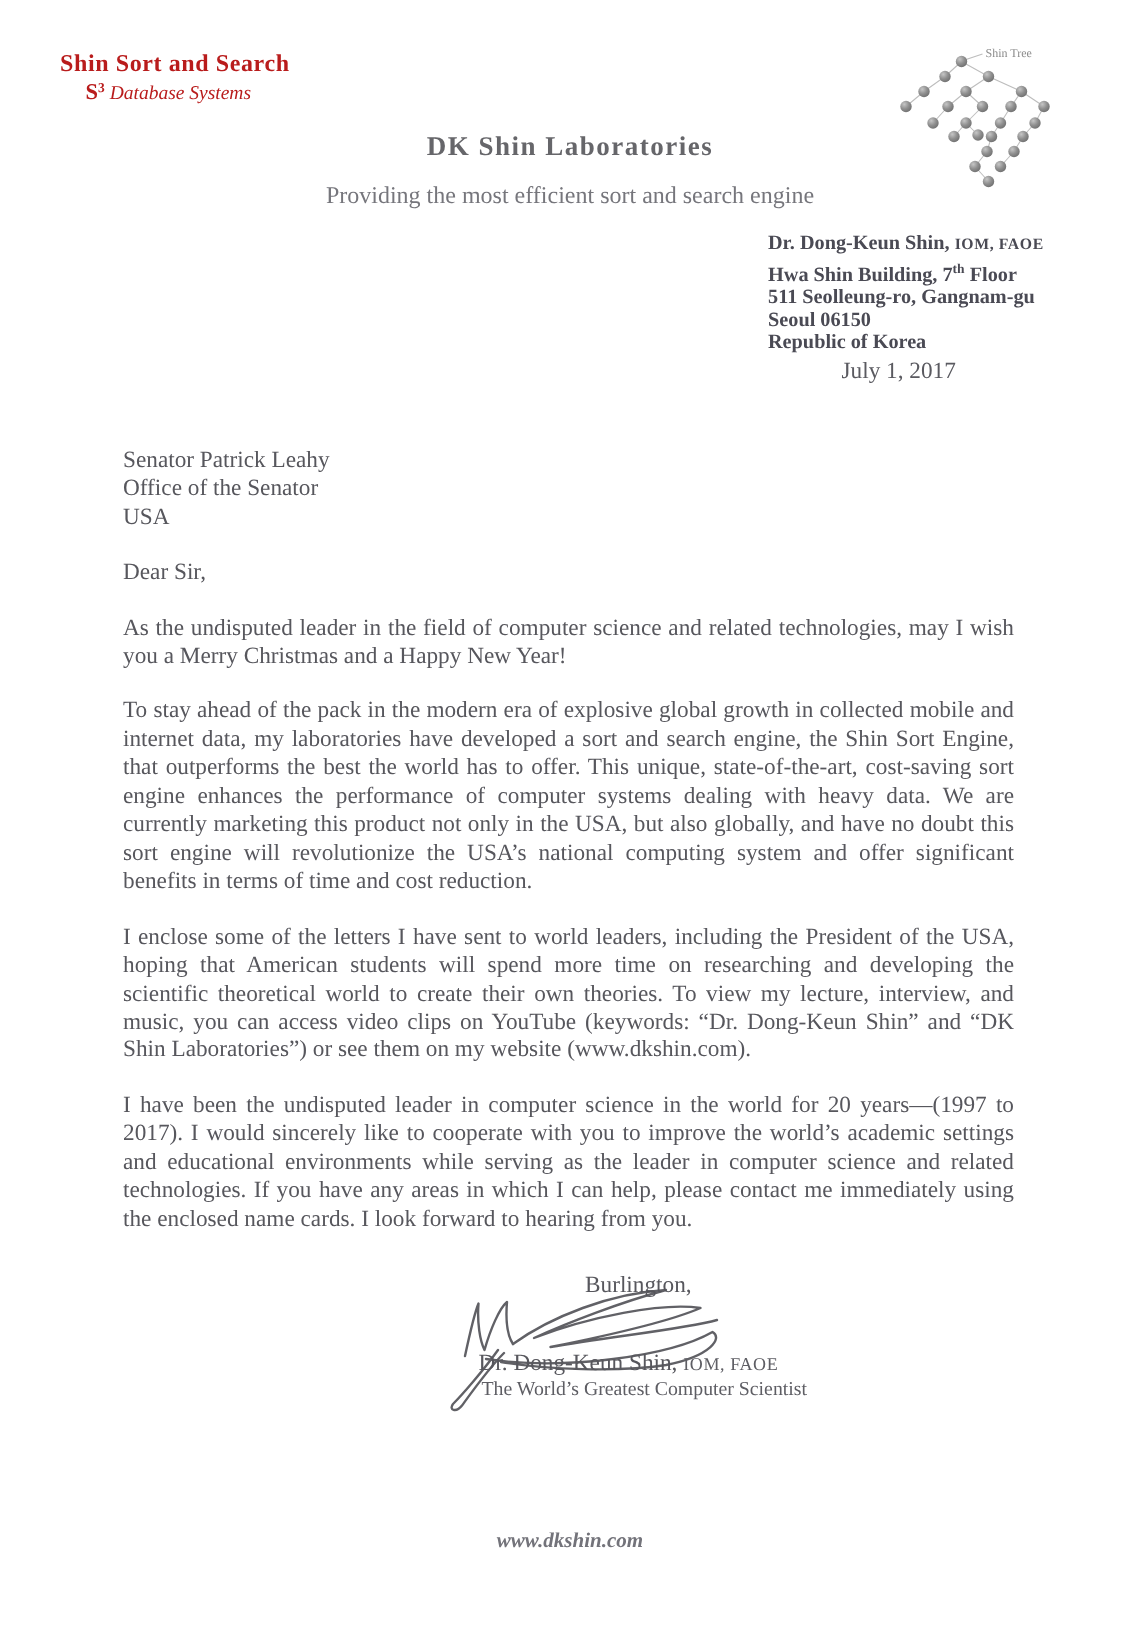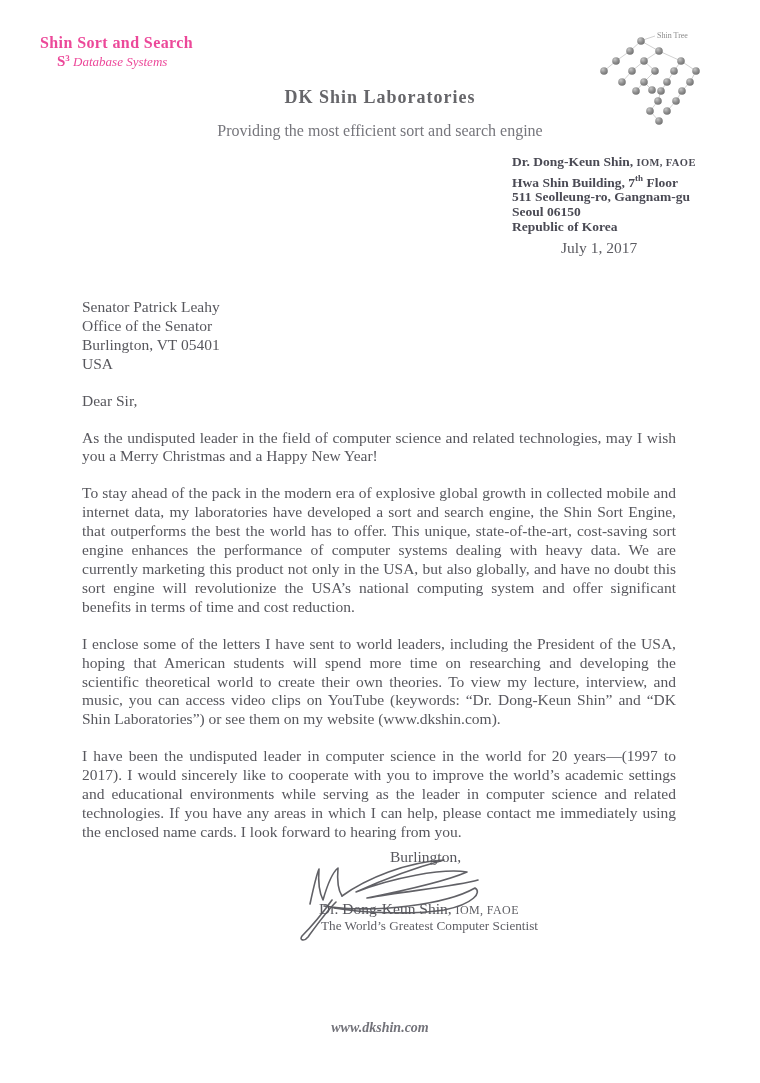--- a/index.html
+++ b/index.html
@@ -5,21 +5,21 @@
   html,body{margin:0;padding:0;background:#ffffff;}
   .page{
     position:relative;
     width:760px;height:1083px;
     background:#ffffff;
     font-family:"Liberation Serif","DejaVu Serif",serif;
     color:#56565c;
     overflow:hidden;
   }
   
-  .logo-left{position:absolute;left:40px;top:34px;color:#ec4899;}
+  .logo-left{position:absolute;left:40px;top:34px;color:#b91c1c;}
   .logo-left .l1{font-weight:bold;font-size:16px;letter-spacing:0.4px;}
   .logo-left .l2{font-size:13px;margin-left:17px;margin-top:1px;font-style:italic;}
   .logo-left .l2 .s{font-style:normal;font-weight:bold;font-size:15px;}
   .logo-left .l2 sup{font-style:normal;font-weight:bold;font-size:9px;}
   
   .tree-wrap{position:absolute;left:596px;top:25px;width:140px;height:112px;}
   
   .title-block{position:absolute;left:0;top:87px;width:100%;text-align:center;}
   .company{font-size:18px;font-weight:bold;color:#66666a;letter-spacing:1px;}
   .tagline{font-size:16px;color:#76767c;margin-top:14px;}
@@ -131,21 +131,20 @@
     <div>511 Seolleung-ro, Gangnam-gu</div>
     <div>Seoul 06150</div>
     <div>Republic of Korea</div>
   </div>
 
   <div class="date">July 1, 2017</div>
 
   <div class="letter">
     <span class="addr-line">Senator Patrick Leahy</span>
     <span class="addr-line">Office of the Senator</span>
-    <span class="addr-line">Burlington, VT 05401</span>
     <span class="addr-line">USA</span>
     <div class="salutation">Dear Sir,</div>
     <p>As the undisputed leader in the field of computer science and related technologies, may I wish you a Merry Christmas and a Happy New Year!</p>
     <p>To stay ahead of the pack in the modern era of explosive global growth in collected mobile and internet data, my laboratories have developed a sort and search engine, the Shin Sort Engine, that outperforms the best the world has to offer. This unique, state-of-the-art, cost-saving sort engine enhances the performance of computer systems dealing with heavy data. We are currently marketing this product not only in the USA, but also globally, and have no doubt this sort engine will revolutionize the USA’s national computing system and offer significant benefits in terms of time and cost reduction.</p>
     <p>I enclose some of the letters I have sent to world leaders, including the President of the USA, hoping that American students will spend more time on researching and developing the scientific theoretical world to create their own theories. To view my lecture, interview, and music, you can access video clips on YouTube (keywords: “Dr. Dong-Keun Shin” and “DK Shin Laboratories”) or see them on my website (www.dkshin.com).</p>
     <p>I have been the undisputed leader in computer science in the world for 20 years—(1997 to 2017). I would sincerely like to cooperate with you to improve the world’s academic settings and educational environments while serving as the leader in computer science and related technologies. If you have any areas in which I can help, please contact me immediately using the enclosed name cards. I look forward to hearing from you.</p>
   </div>
 
   <div class="closing">
     <div class="valediction">Burlington,</div>

